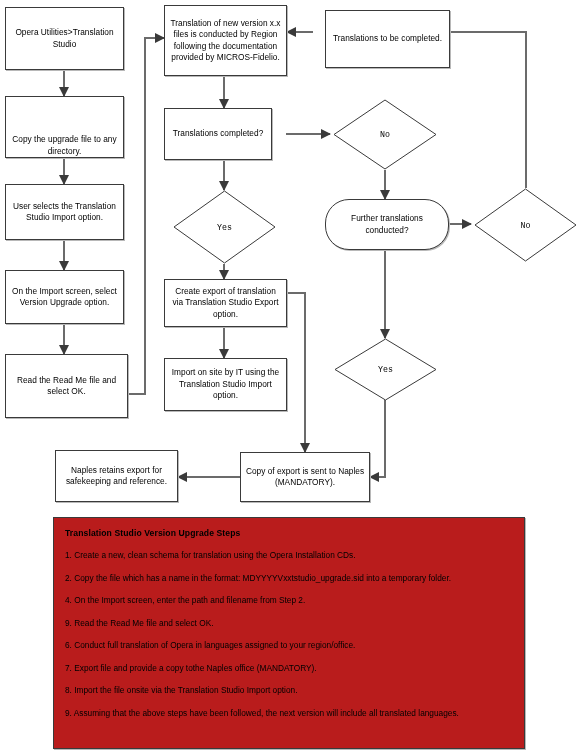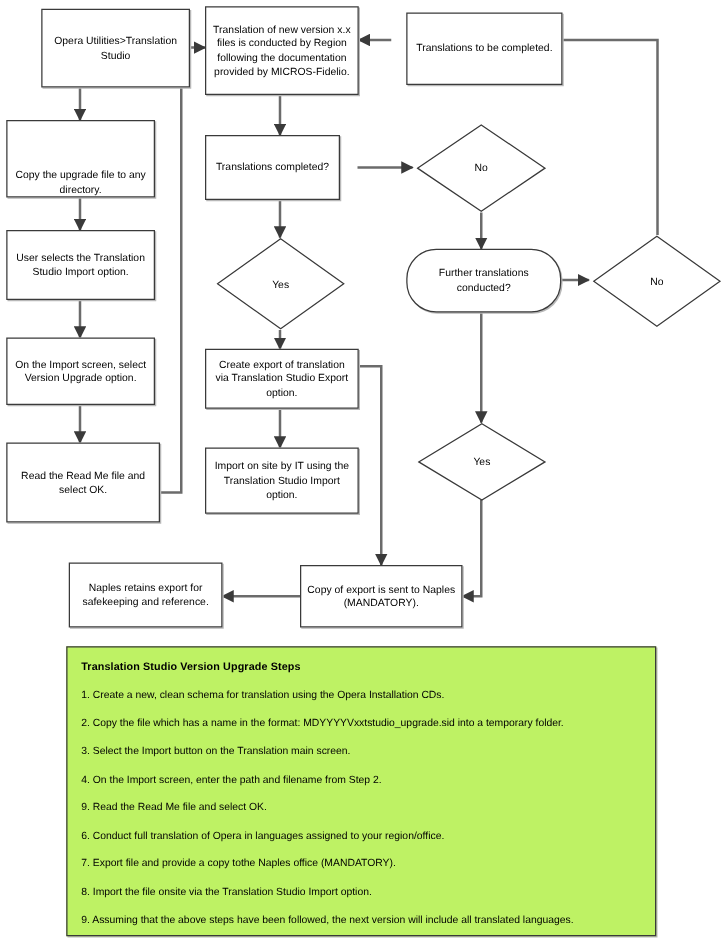--- a/index.html
+++ b/index.html
@@ -42,20 +42,21 @@
     box-shadow: 1px 1px 0 #b8b8b8;
   }
   .proc .txt {
     font-size: 8.3px;
     line-height: 11.5px;
     padding: 0 4px;
     letter-spacing: 0.02px;
   }
   .dec {
     background: transparent;
+    font-family: Liberation Mono, monospace;
   }
   .dec .dgram {
     position: absolute;
     left: 0; top: 0;
     width: 100%;
     height: 100%;
   }
   .dec .txt {
     position: relative;
     font-size: 8.3px;
@@ -63,21 +64,21 @@
     z-index: 2;
   }
   #steps-panel {
     position: absolute;
     left: 53px;
     top: 517px;
     width: 472px;
     height: 232px;
     box-sizing: border-box;
     border: 1px solid #3a3a3a;
-    background: #bef264;
+    background: #b91c1c;
     box-shadow: 1px 1px 0 #b8b8b8;
     padding: 9px 10px 6px 11px;
   }
   #steps-title {
     font-size: 8.6px;
     font-weight: bold;
     line-height: 12px;
     margin-bottom: 10px;
     letter-spacing: 0.1px;
   }
@@ -126,21 +127,21 @@
       <path d="M 385 250 L 385 338"></path>
 
       <path d="M 385 400 L 385 477 L 370 477"></path>
 
       <path d="M 287 293 L 305 293 L 305 452"></path>
 
       <path d="M 240 477 L 178 477"></path>
     </g>
   </svg>
 
-  <div class="node proc" style="left:5px; top:7px; width:119px; height:63px;margin-left:28px;">
+  <div class="node proc" style="left:5px; top:7px; width:119px; height:63px;">
     <span class="txt">Opera Utilities&gt;Translation Studio</span>
   </div>
 
   <div class="node proc" style="left:5px; top:96px; width:119px; height:62px;align-items:flex-end;">
     <span class="txt">Copy the upgrade file to any directory.</span>
   </div>
 
   <div class="node proc" style="left:5px; top:184px; width:119px; height:56px;">
     <span class="txt">User selects the Translation Studio Import option.</span>
   </div>
@@ -212,20 +213,19 @@
   <div class="node proc" style="left:55px; top:450px; width:123px; height:52px;">
     <span class="txt">Naples retains export for safekeeping and reference.</span>
   </div>
 
 </div>
 
 <div id="steps-panel">
   <div id="steps-title">Translation Studio Version  Upgrade Steps</div>
   <div class="step-line">1. Create a new, clean schema for translation using the Opera Installation CDs.</div>
   <div class="step-line">2. Copy the file which has a name in the format: MDYYYYVxxtstudio_upgrade.sid into a temporary folder.</div>
-  <div class="step-line">3. Select the Import button on the Translation main screen.</div>
   <div class="step-line">4. On the Import screen, enter the path and filename from Step 2.</div>
   <div class="step-line">9.  Read the Read Me file and select OK.</div>
   <div class="step-line">6. Conduct full translation of Opera in languages assigned to your region/office.</div>
   <div class="step-line">7. Export file and provide a copy tothe Naples office (MANDATORY).</div>
   <div class="step-line">8. Import the file onsite via the Translation Studio Import option.</div>
   <div class="step-line">9. Assuming that the above steps have been followed, the next version will include all translated languages.</div>
 </div>
 
 </body></html>

